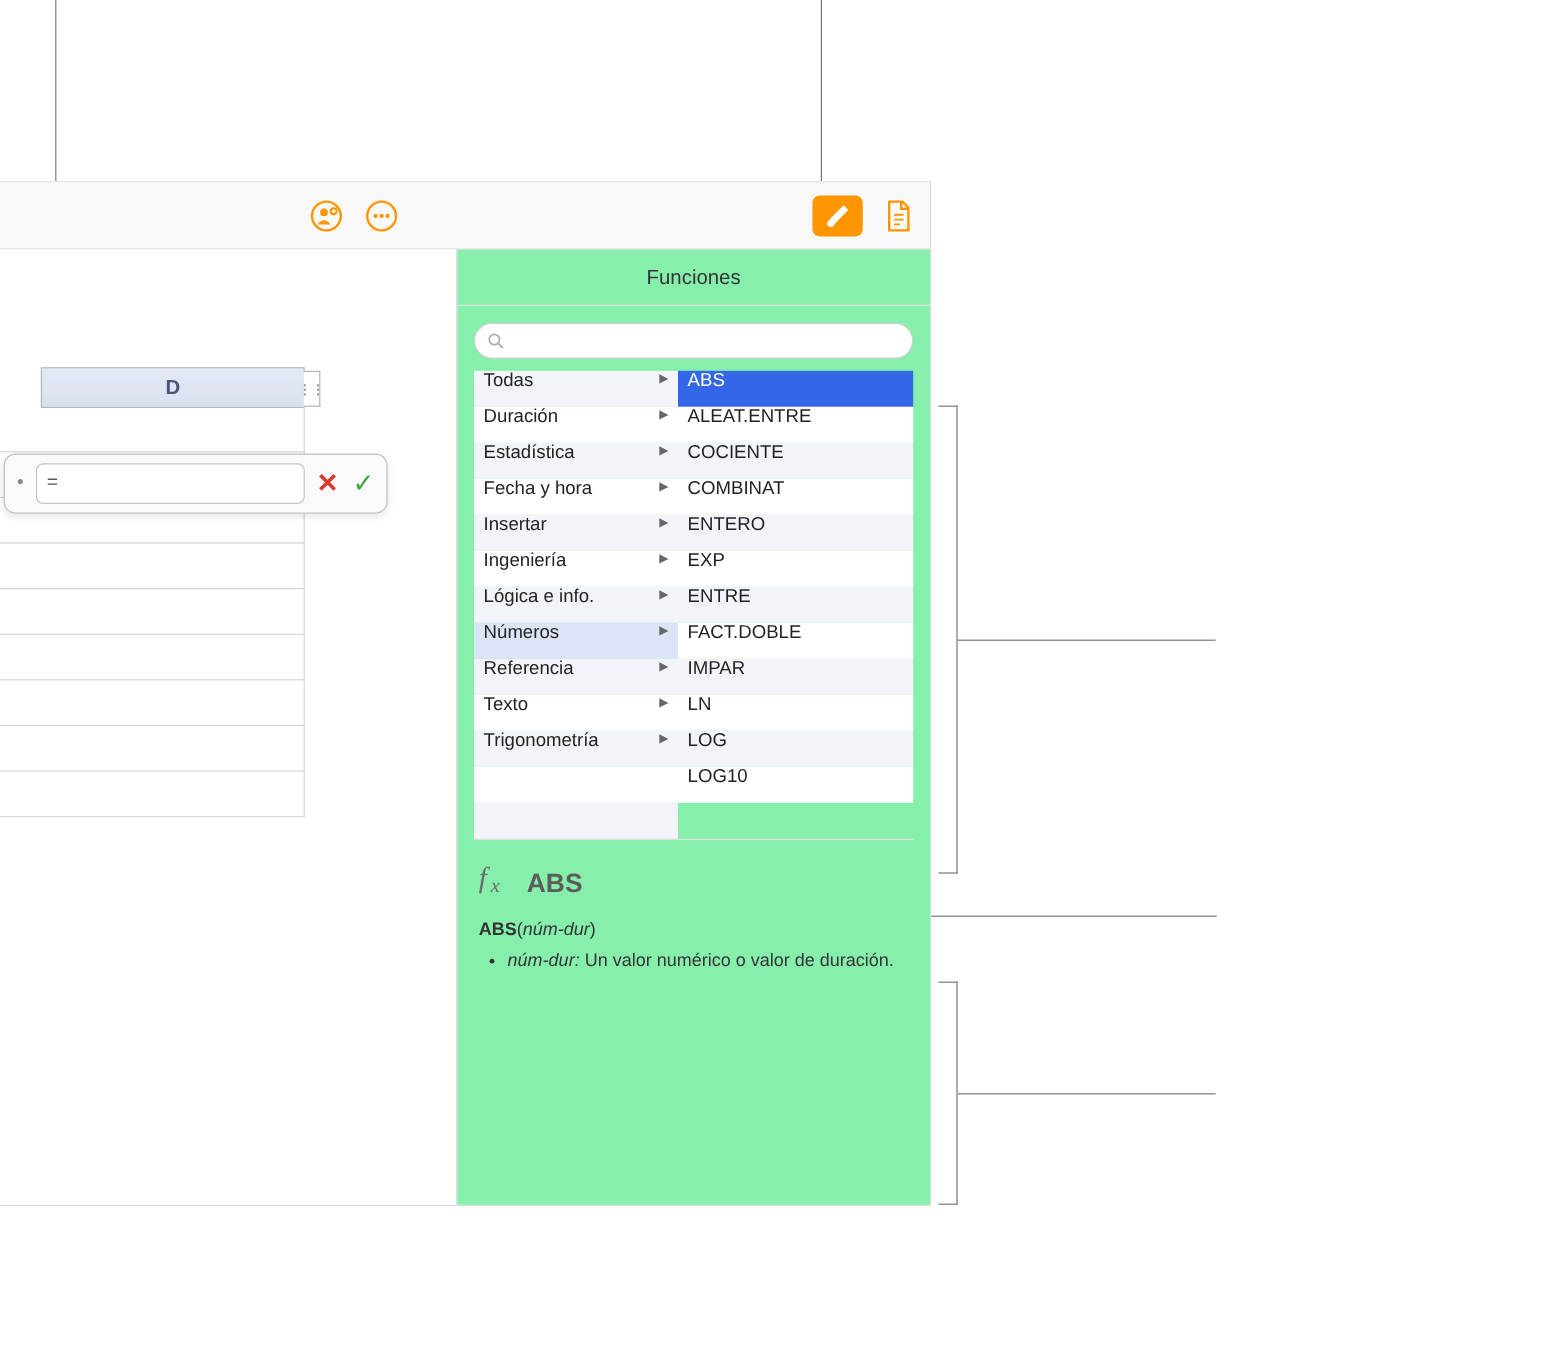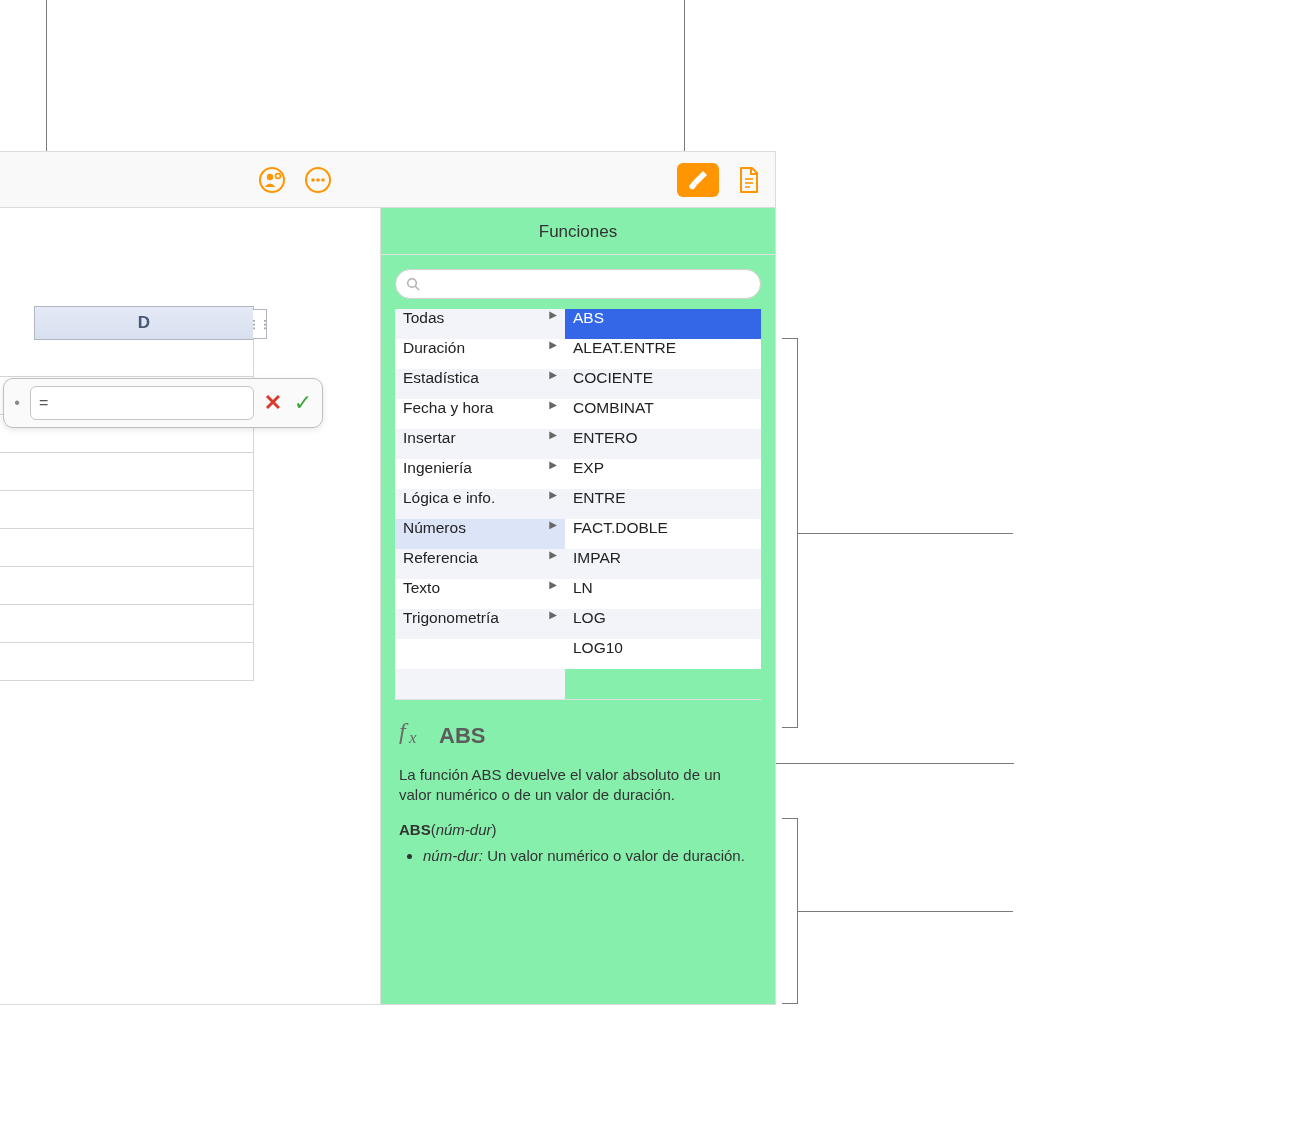--- a/index.html
+++ b/index.html
@@ -482,21 +482,20 @@
       <div class="desc-area">
         <div class="desc-header">
           <span class="fx-icon">
             <svg width="30" height="30" viewBox="0 0 30 30">
                 <text x="0" y="23" font-family="Georgia,serif" font-style="italic" font-size="24" fill="#6a6a6a">f</text>
                 <text x="10" y="27" font-family="Georgia,serif" font-style="italic" font-size="17" fill="#6a6a6a">x</text>
               </svg>
           </span>
           <span class="desc-title">ABS</span>
         </div>
-        <div class="desc-text">La función ABS devuelve el valor absoluto de un valor numérico o de un valor de duración.</div>
         <div>
           <span class="syntax">ABS</span><span>(</span><span class="syntax-arg">núm-dur</span><span>)</span>
         </div>
         <ul>
           <li>
             <span class="arg-name">núm-dur:</span><span> Un valor numérico o valor de duración.</span>
           </li>
         </ul>
       </div>
 

